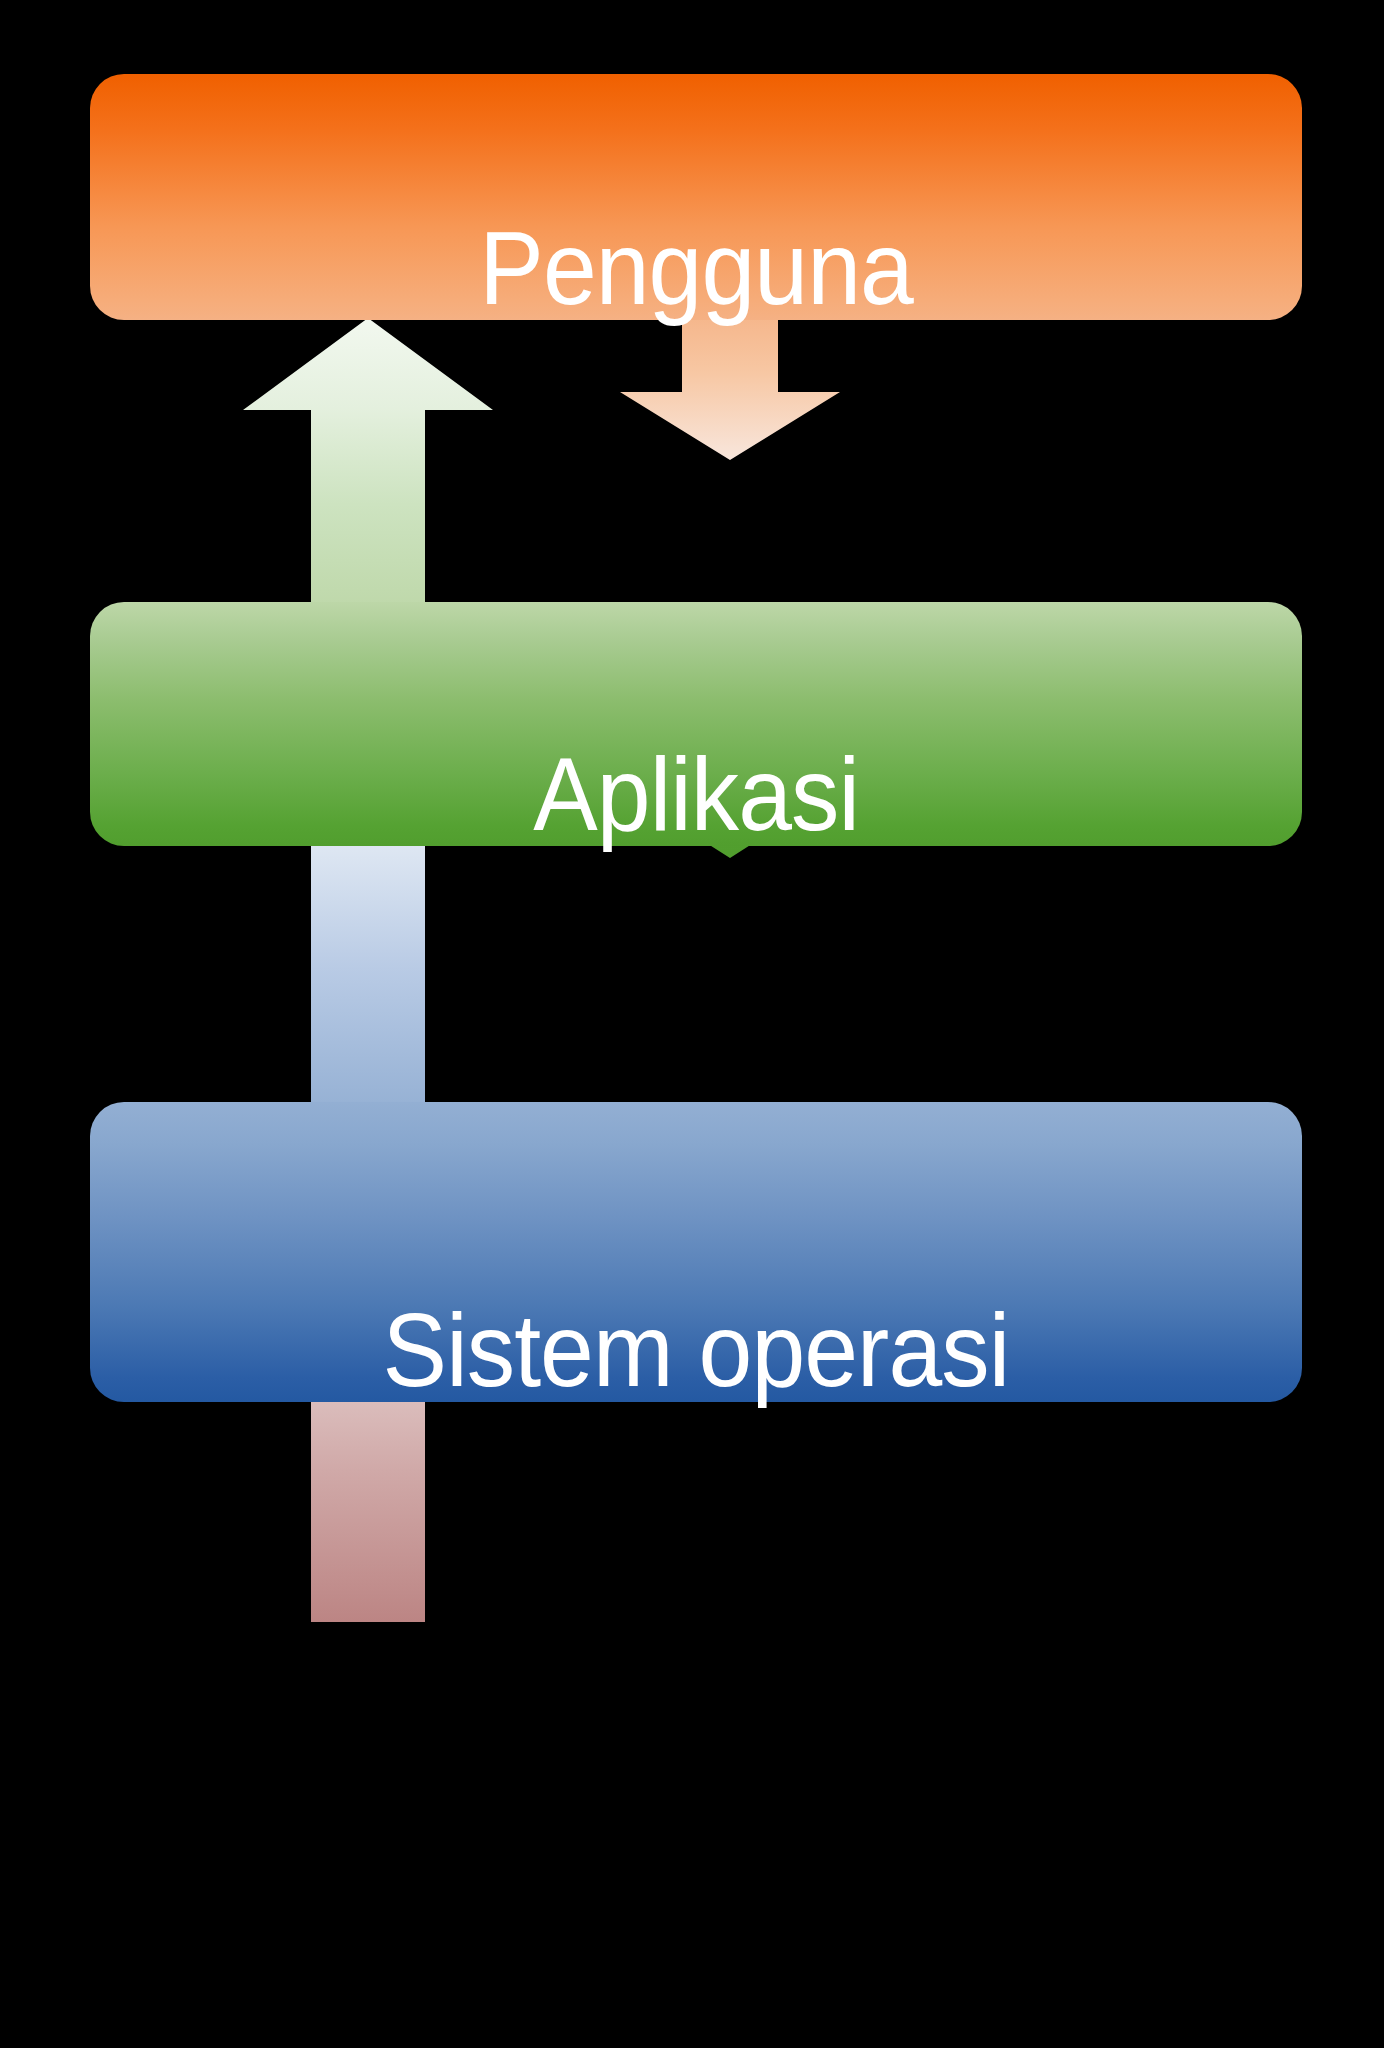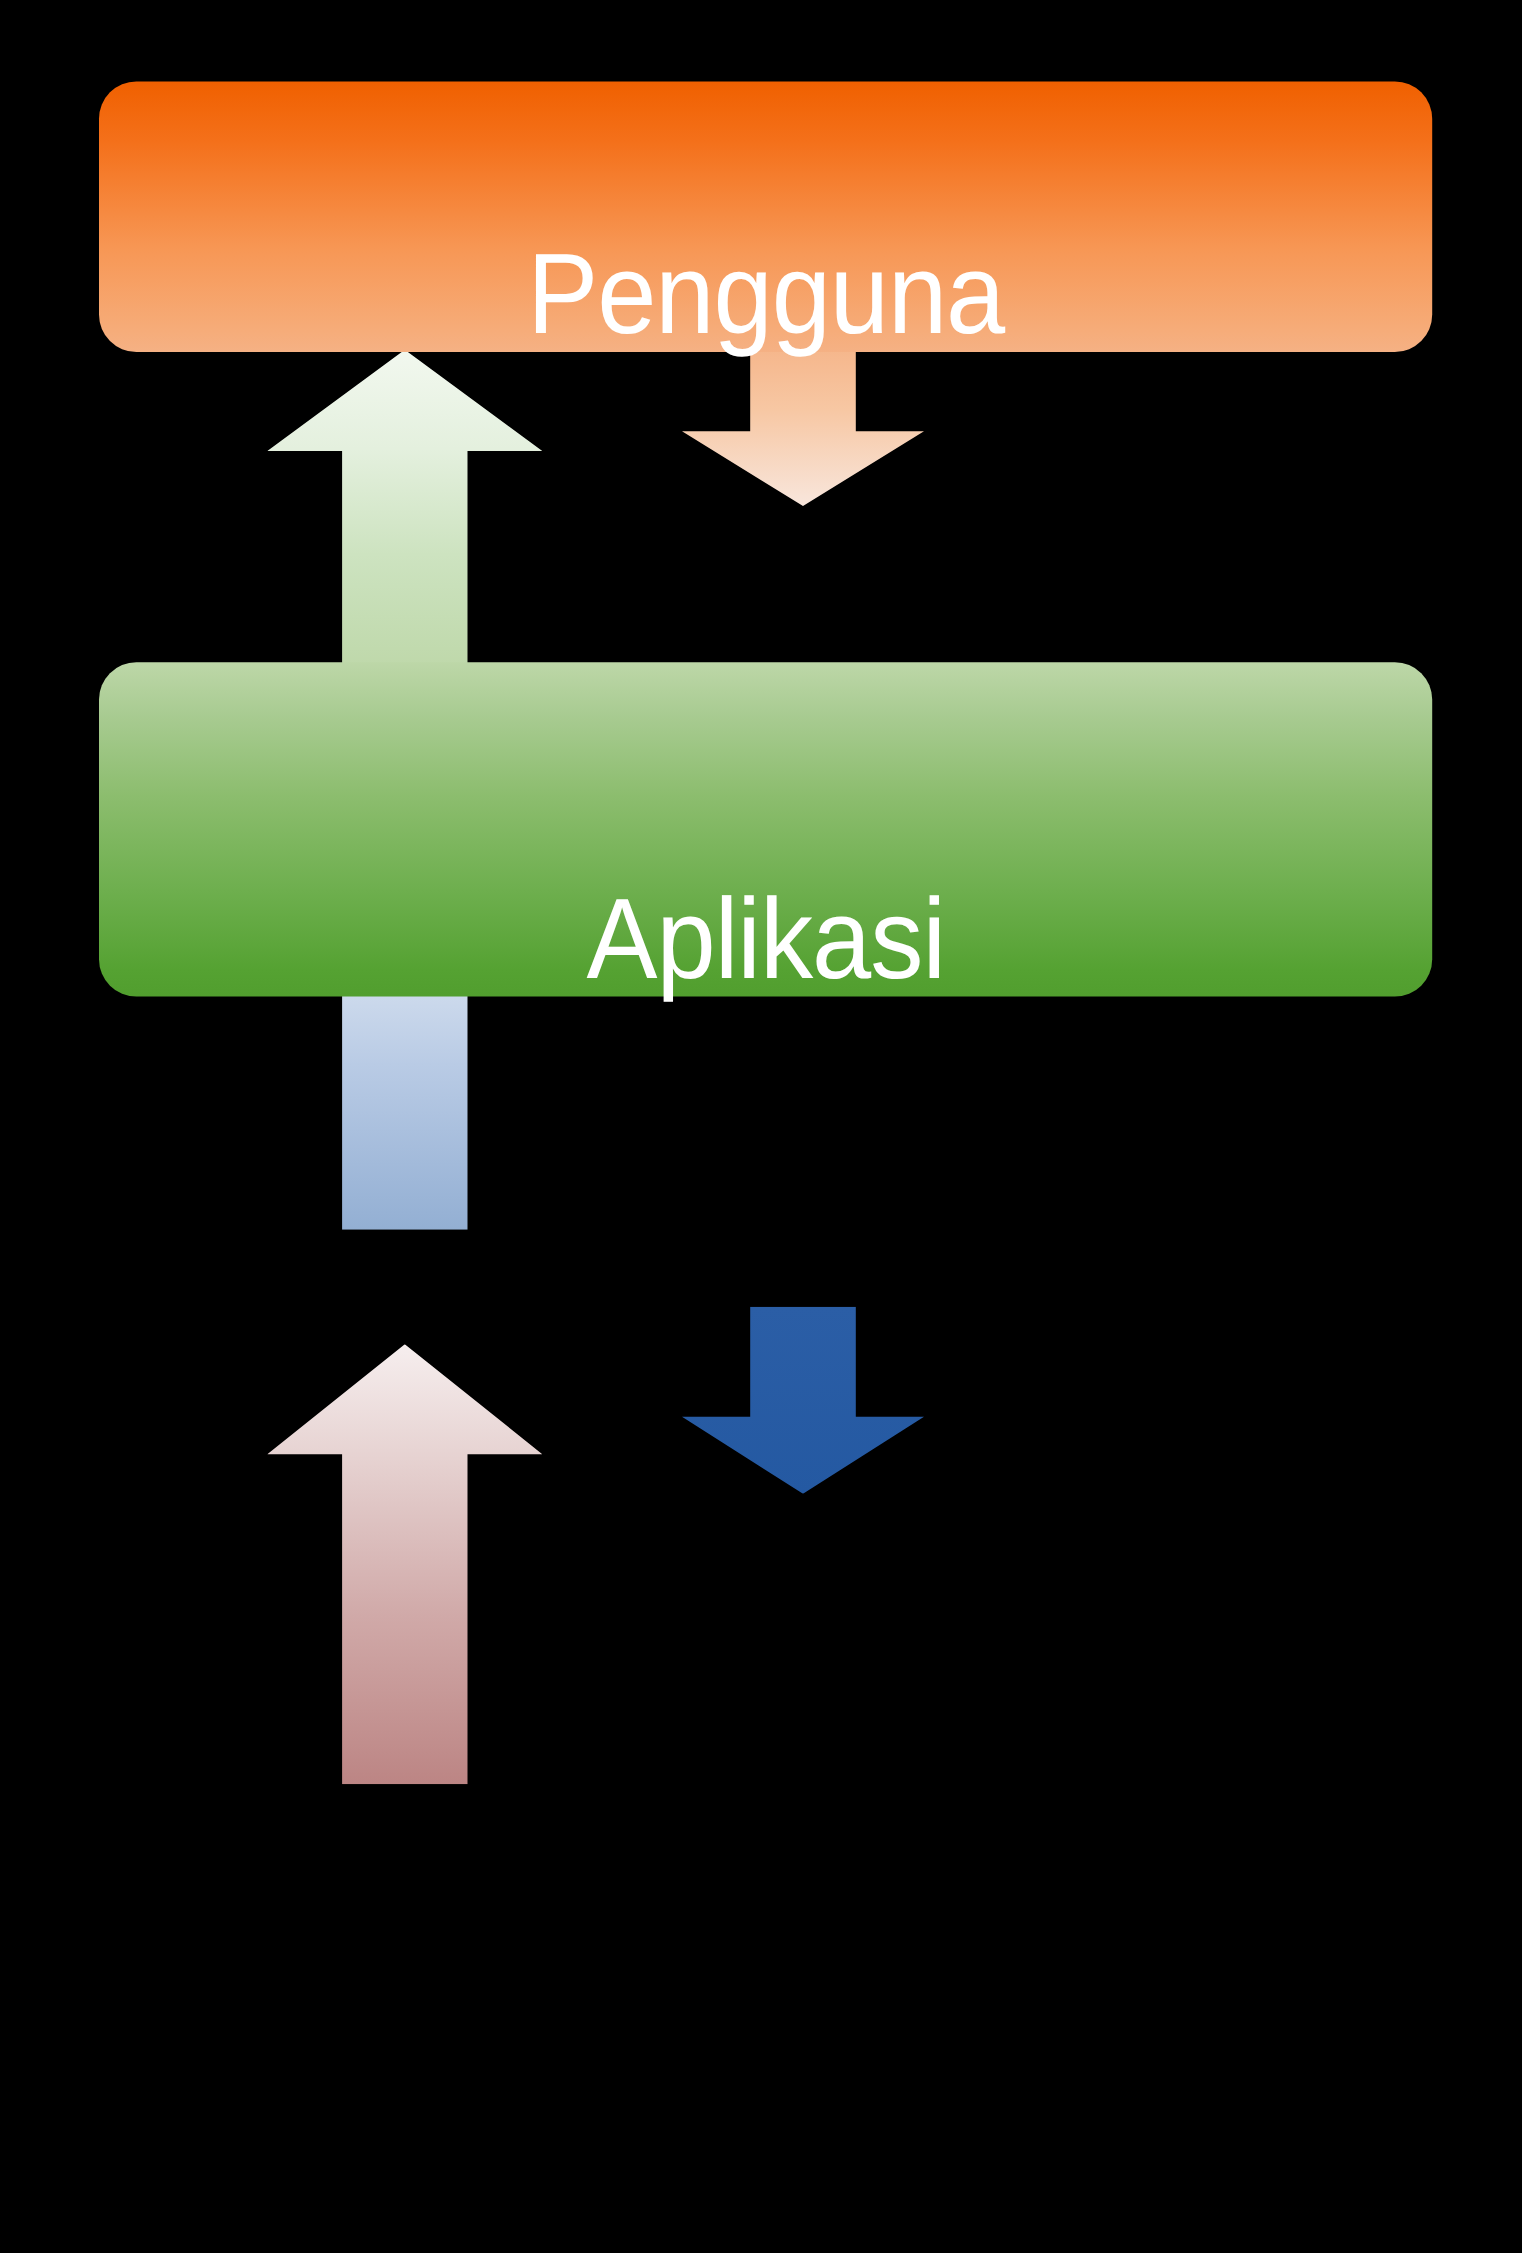--- a/index.html
+++ b/index.html
@@ -47,21 +47,21 @@
   #box-pengguna {
     top: 74px;
     height: 246px;
     background: linear-gradient(to bottom, #F06000 0%, #F4701A 22%, #F79755 62%, #F6AC79 92%, #F5B184 100%);
   }
   #box-pengguna .layer-label { margin-top: -14px; }
 
   
   #box-aplikasi {
     top: 602px;
-    height: 304px;
+    height: 244px;
     background: linear-gradient(to bottom, #BDD7A8 0%, #A8CB91 16%, #8CBD6E 40%, #6CAE4C 70%, #55A232 92%, #519E2E 100%);
   }
   #box-aplikasi .layer-label { margin-top: 6px; }
 
   
   #box-sistem {
     top: 1102px;
     height: 300px;
     background: linear-gradient(to bottom, #93AFD3 0%, #88A7CE 14%, #6F93C3 38%, #4C79B4 68%, #2B5EA6 92%, #2459A2 100%);
   }
@@ -151,20 +151,23 @@
           <stop offset="0%" stop-color="#FAFCFE"></stop>
           <stop offset="28%" stop-color="#E2EAF4"></stop>
           <stop offset="62%" stop-color="#B9CBE5"></stop>
           <stop offset="100%" stop-color="#93AFD3"></stop>
         </linearGradient>
       </defs>
       <path d="M 125 0 L 250 100 L 182 100 L 182 396 L 68 396 L 68 100 L 0 100 Z" fill="url(#gradUp2)"></path>
     </svg>
   </div>
 
+  <div class="layer-box" id="box-sistem">
+    <span class="layer-label">Sistem operasi</span>
+  </div>
 
   <div class="arrow" id="arrow-down-3">
     <svg width="220" height="170" viewBox="0 0 220 170">
       <defs>
         <linearGradient id="gradDown3" x1="0" y1="0" x2="0" y2="1">
           <stop offset="0%" stop-color="#2B5EA6"></stop>
           <stop offset="100%" stop-color="#2459A2"></stop>
         </linearGradient>
       </defs>
       <path d="M 62 0 L 158 0 L 158 100 L 220 100 L 110 170 L 0 100 L 62 100 Z" fill="url(#gradDown3)"></path>

